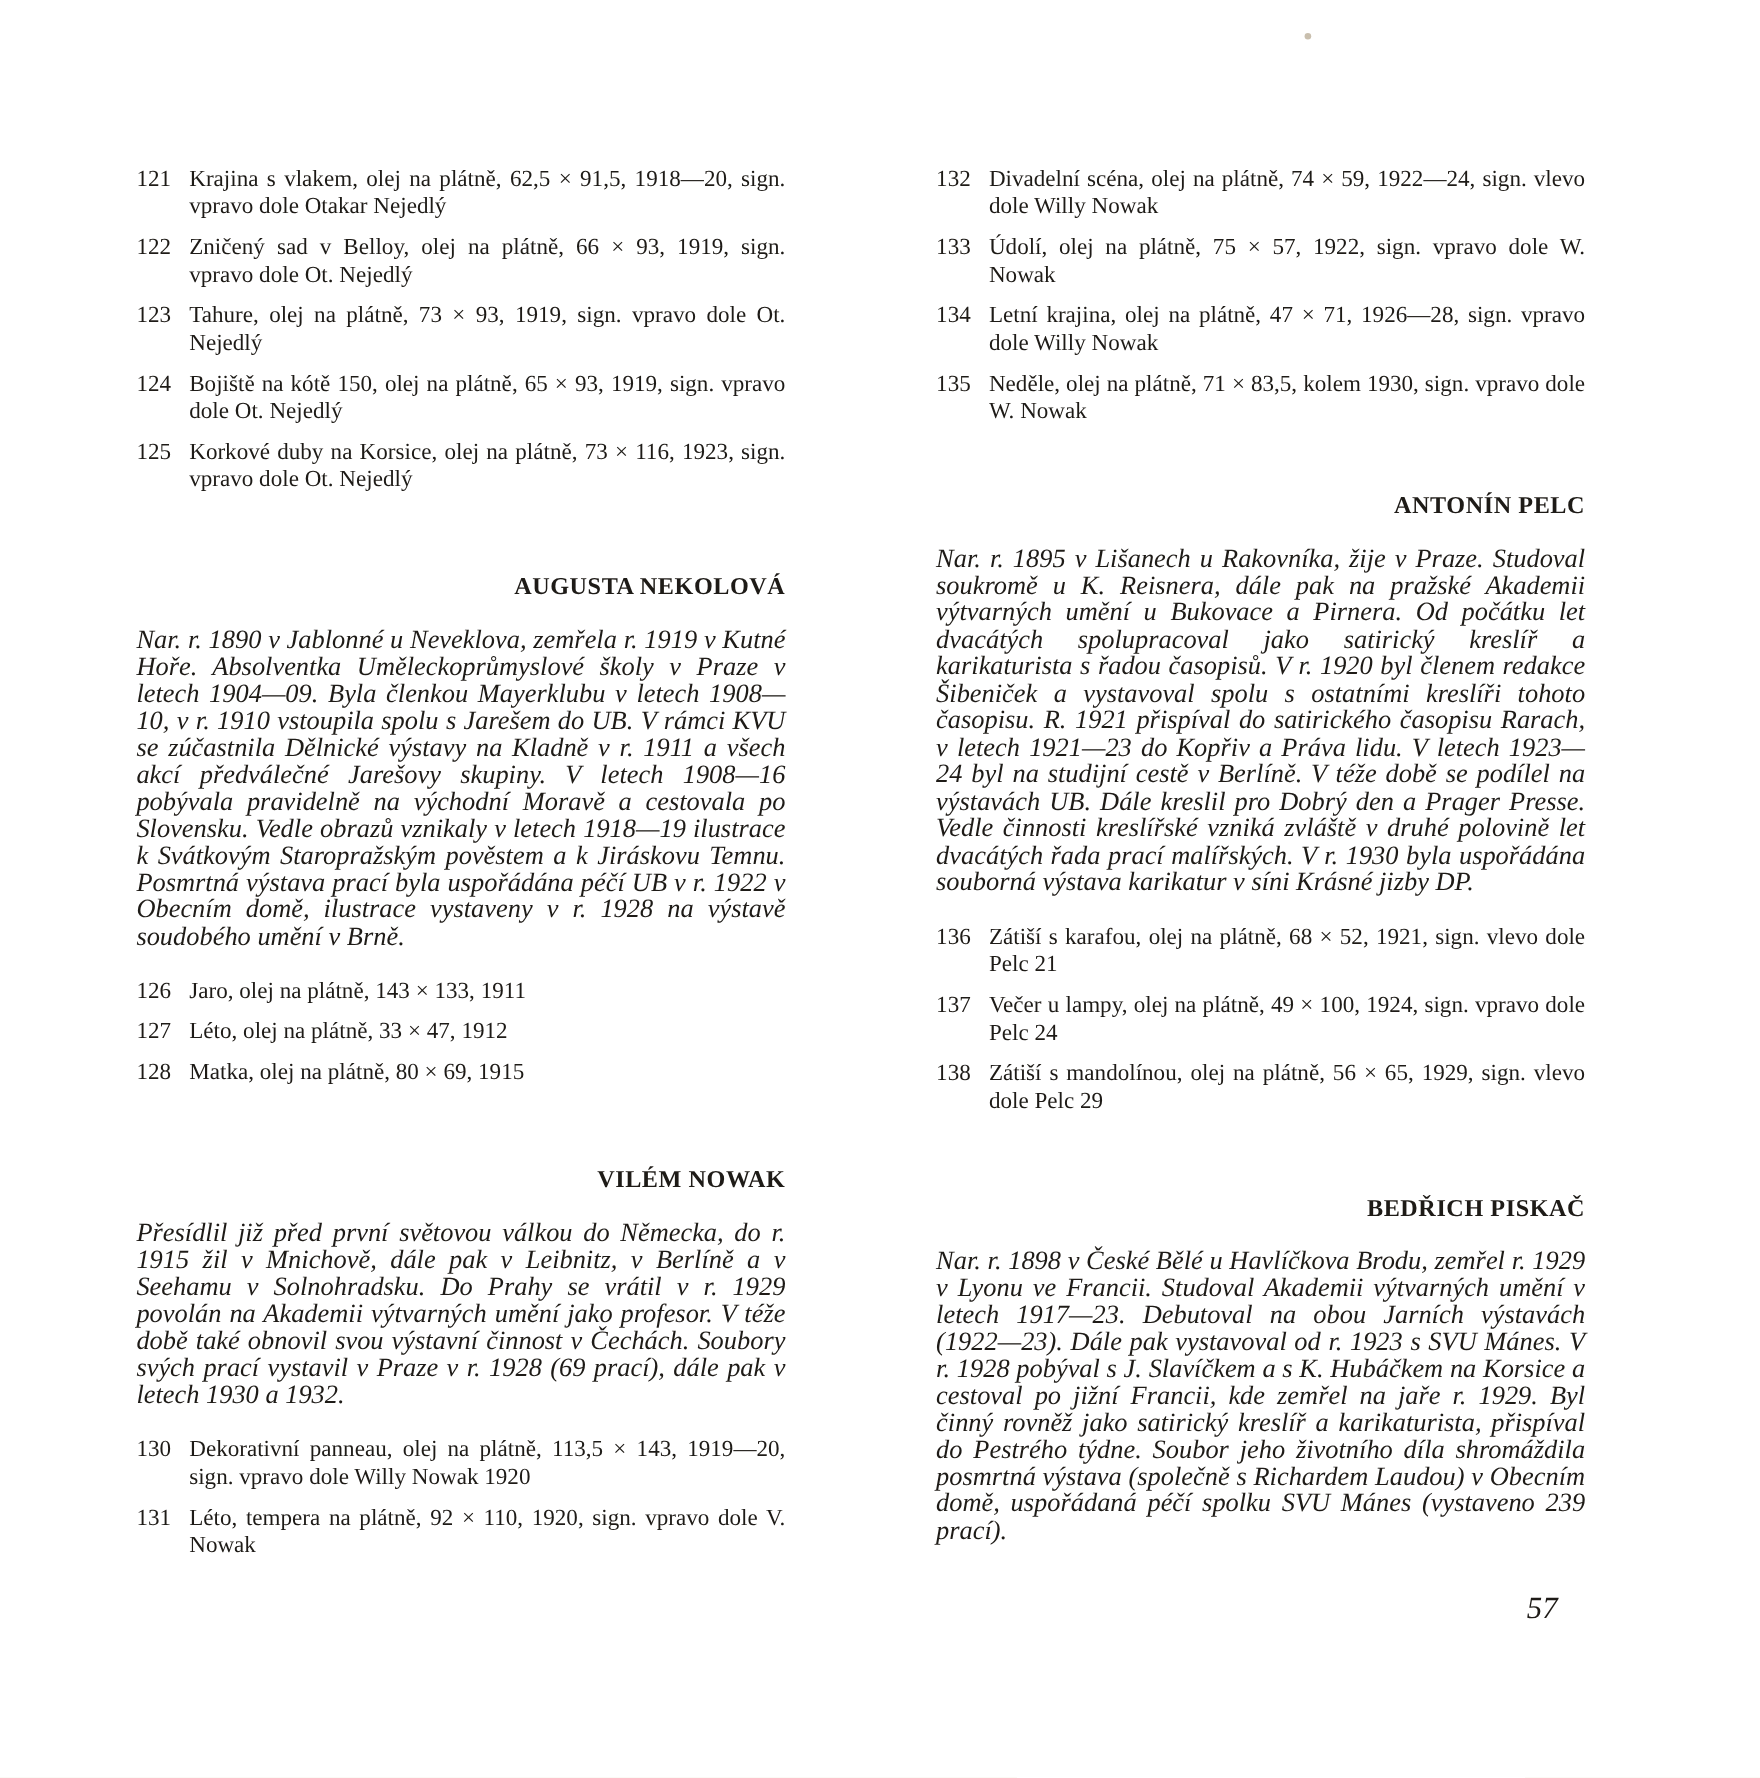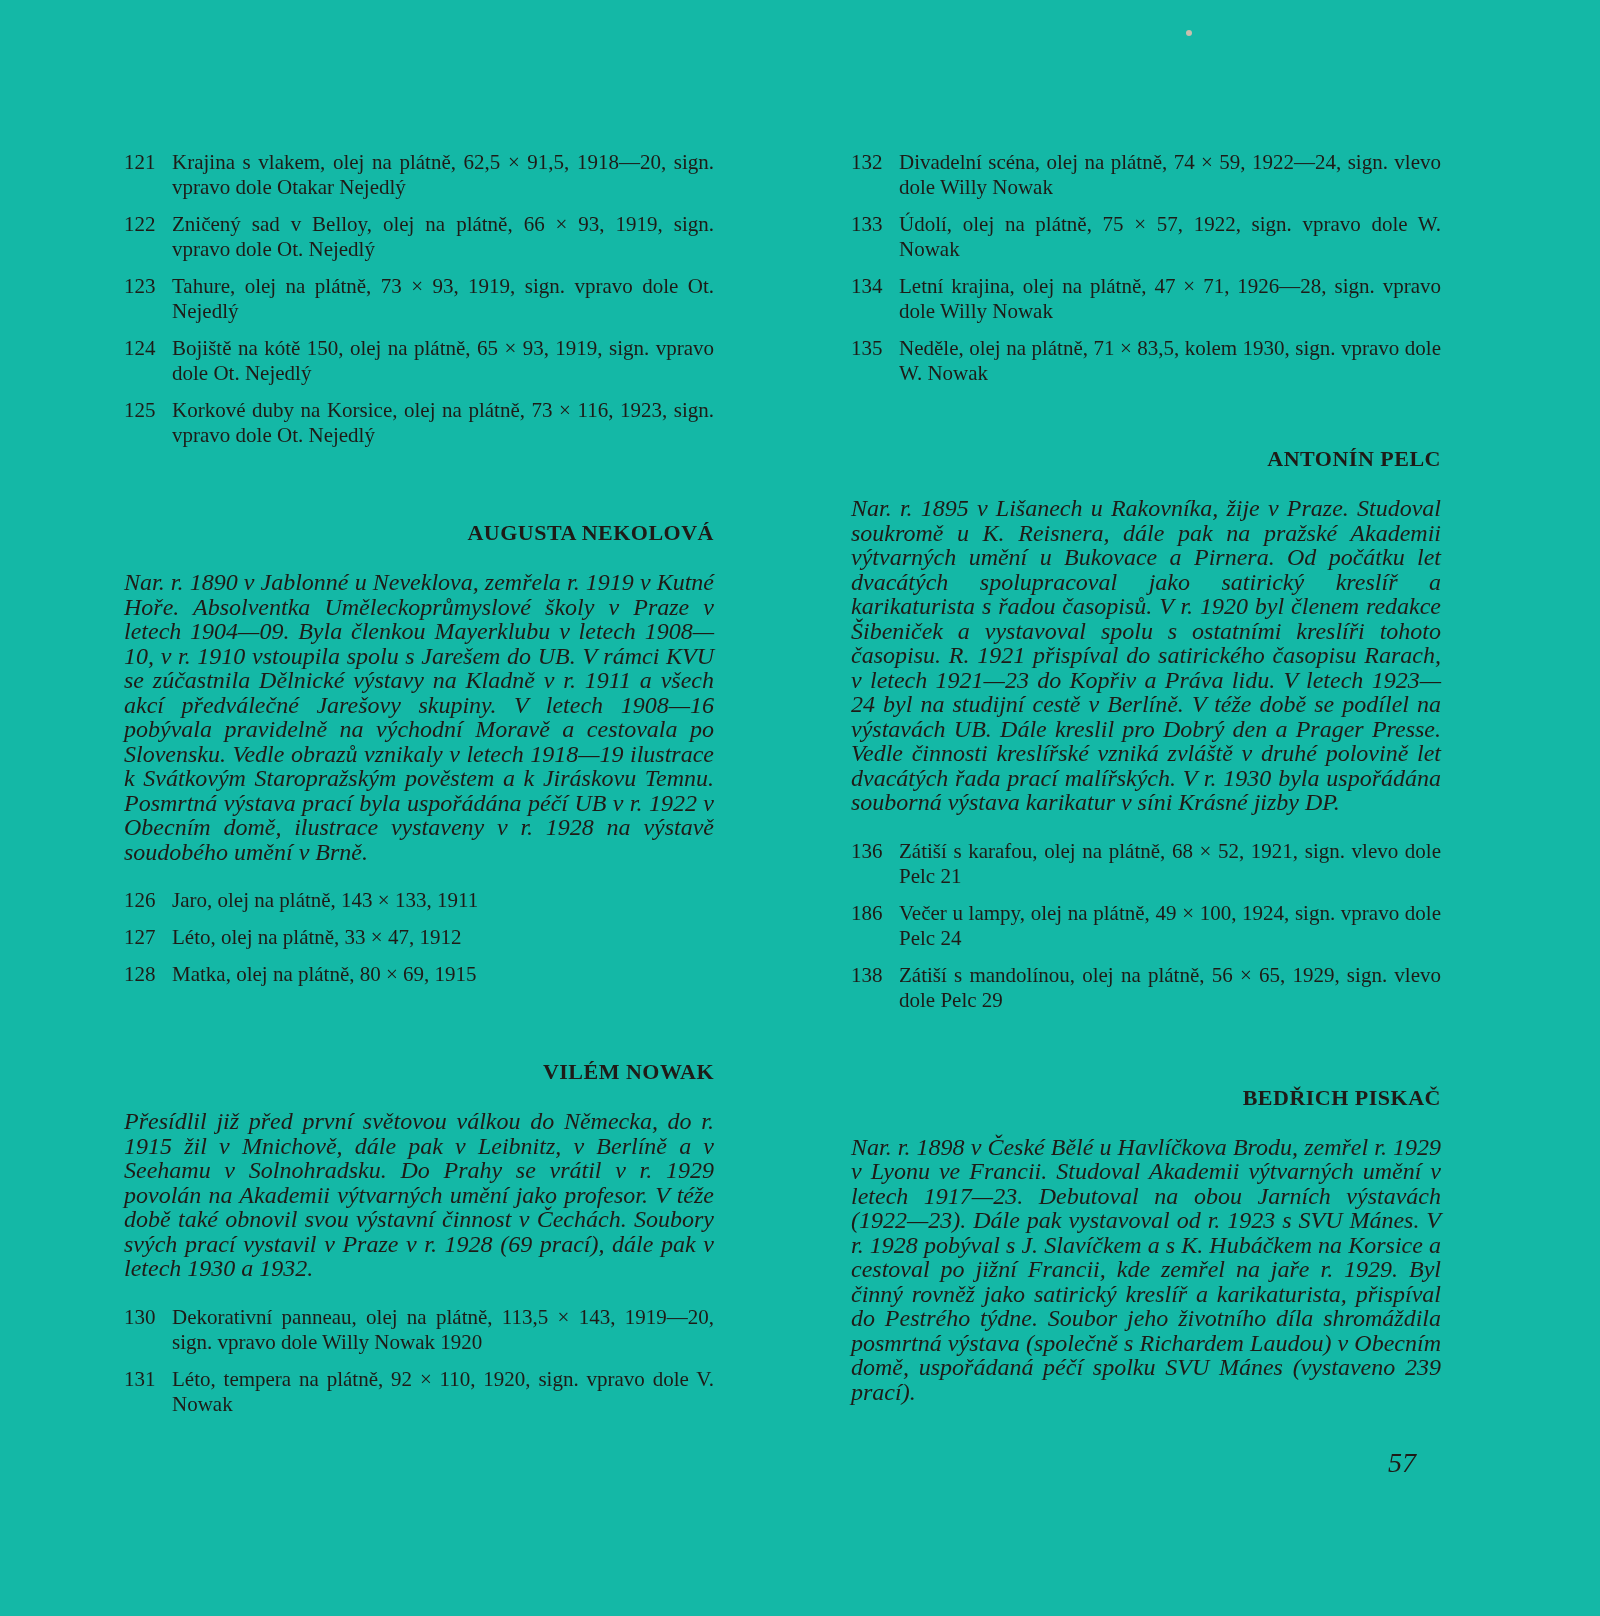--- a/index.html
+++ b/index.html
@@ -3,21 +3,21 @@
 <meta charset="utf-8">
 <style>
   html, body { margin:0; padding:0; }
   body {
     width:1600px; height:1616px;
     background:#efe8d6;
     color:#1e1b17;
     font-family:"Liberation Serif", "DejaVu Serif", serif;
     position:relative; overflow:hidden;
   }
-  .page { position:absolute; inset:0; background:#14b8a6; }
+  .page { position:absolute; inset:0; background:#ffffff; }
   .col { position:absolute; top:150px; width:590px; }
   .col-left { left:124px; }
   .col-right { left:851px; }
   .entry { position:relative; padding-left:48px; font-size:21px; line-height:25px; margin-bottom:12px; }
   .entry .num { position:absolute; left:0; top:0; }
   .entry .text { text-align:justify; }
   .section-title { font-size:22px; letter-spacing:0.5px; margin:0 0 24px 0; line-height:26px;text-align:right; }
   .bio { font-style:italic; font-size:24px; line-height:24.5px; text-align:justify; margin:0 0 24px 0; }
   .gap-l { height:60px; }
   .gap-m { height:48px; }
@@ -112,21 +112,21 @@
     <div class="gap-m"></div>
 
     <section>
       <h2 class="section-title">ANTONÍN PELC</h2>
       <p class="bio">Nar. r. 1895 v Lišanech u Rakovníka, žije v Praze. Studoval soukromě u K. Reisnera, dále pak na pražské Akademii výtvarných umění u Bukovace a Pirnera. Od počátku let dvacátých spolupracoval jako satirický kreslíř a karikaturista s řadou časopisů. V r. 1920 byl členem redakce Šibeniček a vystavoval spolu s ostatními kreslíři tohoto časopisu. R. 1921 přispíval do satirického časopisu Rarach, v letech 1921—23 do Kopřiv a Práva lidu. V letech 1923—24 byl na studijní cestě v Berlíně. V téže době se podílel na výstavách UB. Dále kreslil pro Dobrý den a Prager Presse. Vedle činnosti kreslířské vzniká zvláště v druhé polovině let dvacátých řada prací malířských. V r. 1930 byla uspořádána souborná výstava karikatur v síni Krásné jizby DP.</p>
       <div class="entry">
           <span class="num">136</span>
           <div class="text">Zátiší s karafou, olej na plátně, 68 × 52, 1921, sign. vlevo dole Pelc 21</div>
         </div>
       <div class="entry">
-          <span class="num">186</span>
+          <span class="num">137</span>
           <div class="text">Večer u lampy, olej na plátně, 49 × 100, 1924, sign. vpravo dole Pelc 24</div>
         </div>
       <div class="entry">
           <span class="num">138</span>
           <div class="text">Zátiší s mandolínou, olej na plátně, 56 × 65, 1929, sign. vlevo dole Pelc 29</div>
         </div>
     </section>
 
     <div class="gap-l"></div>
 

